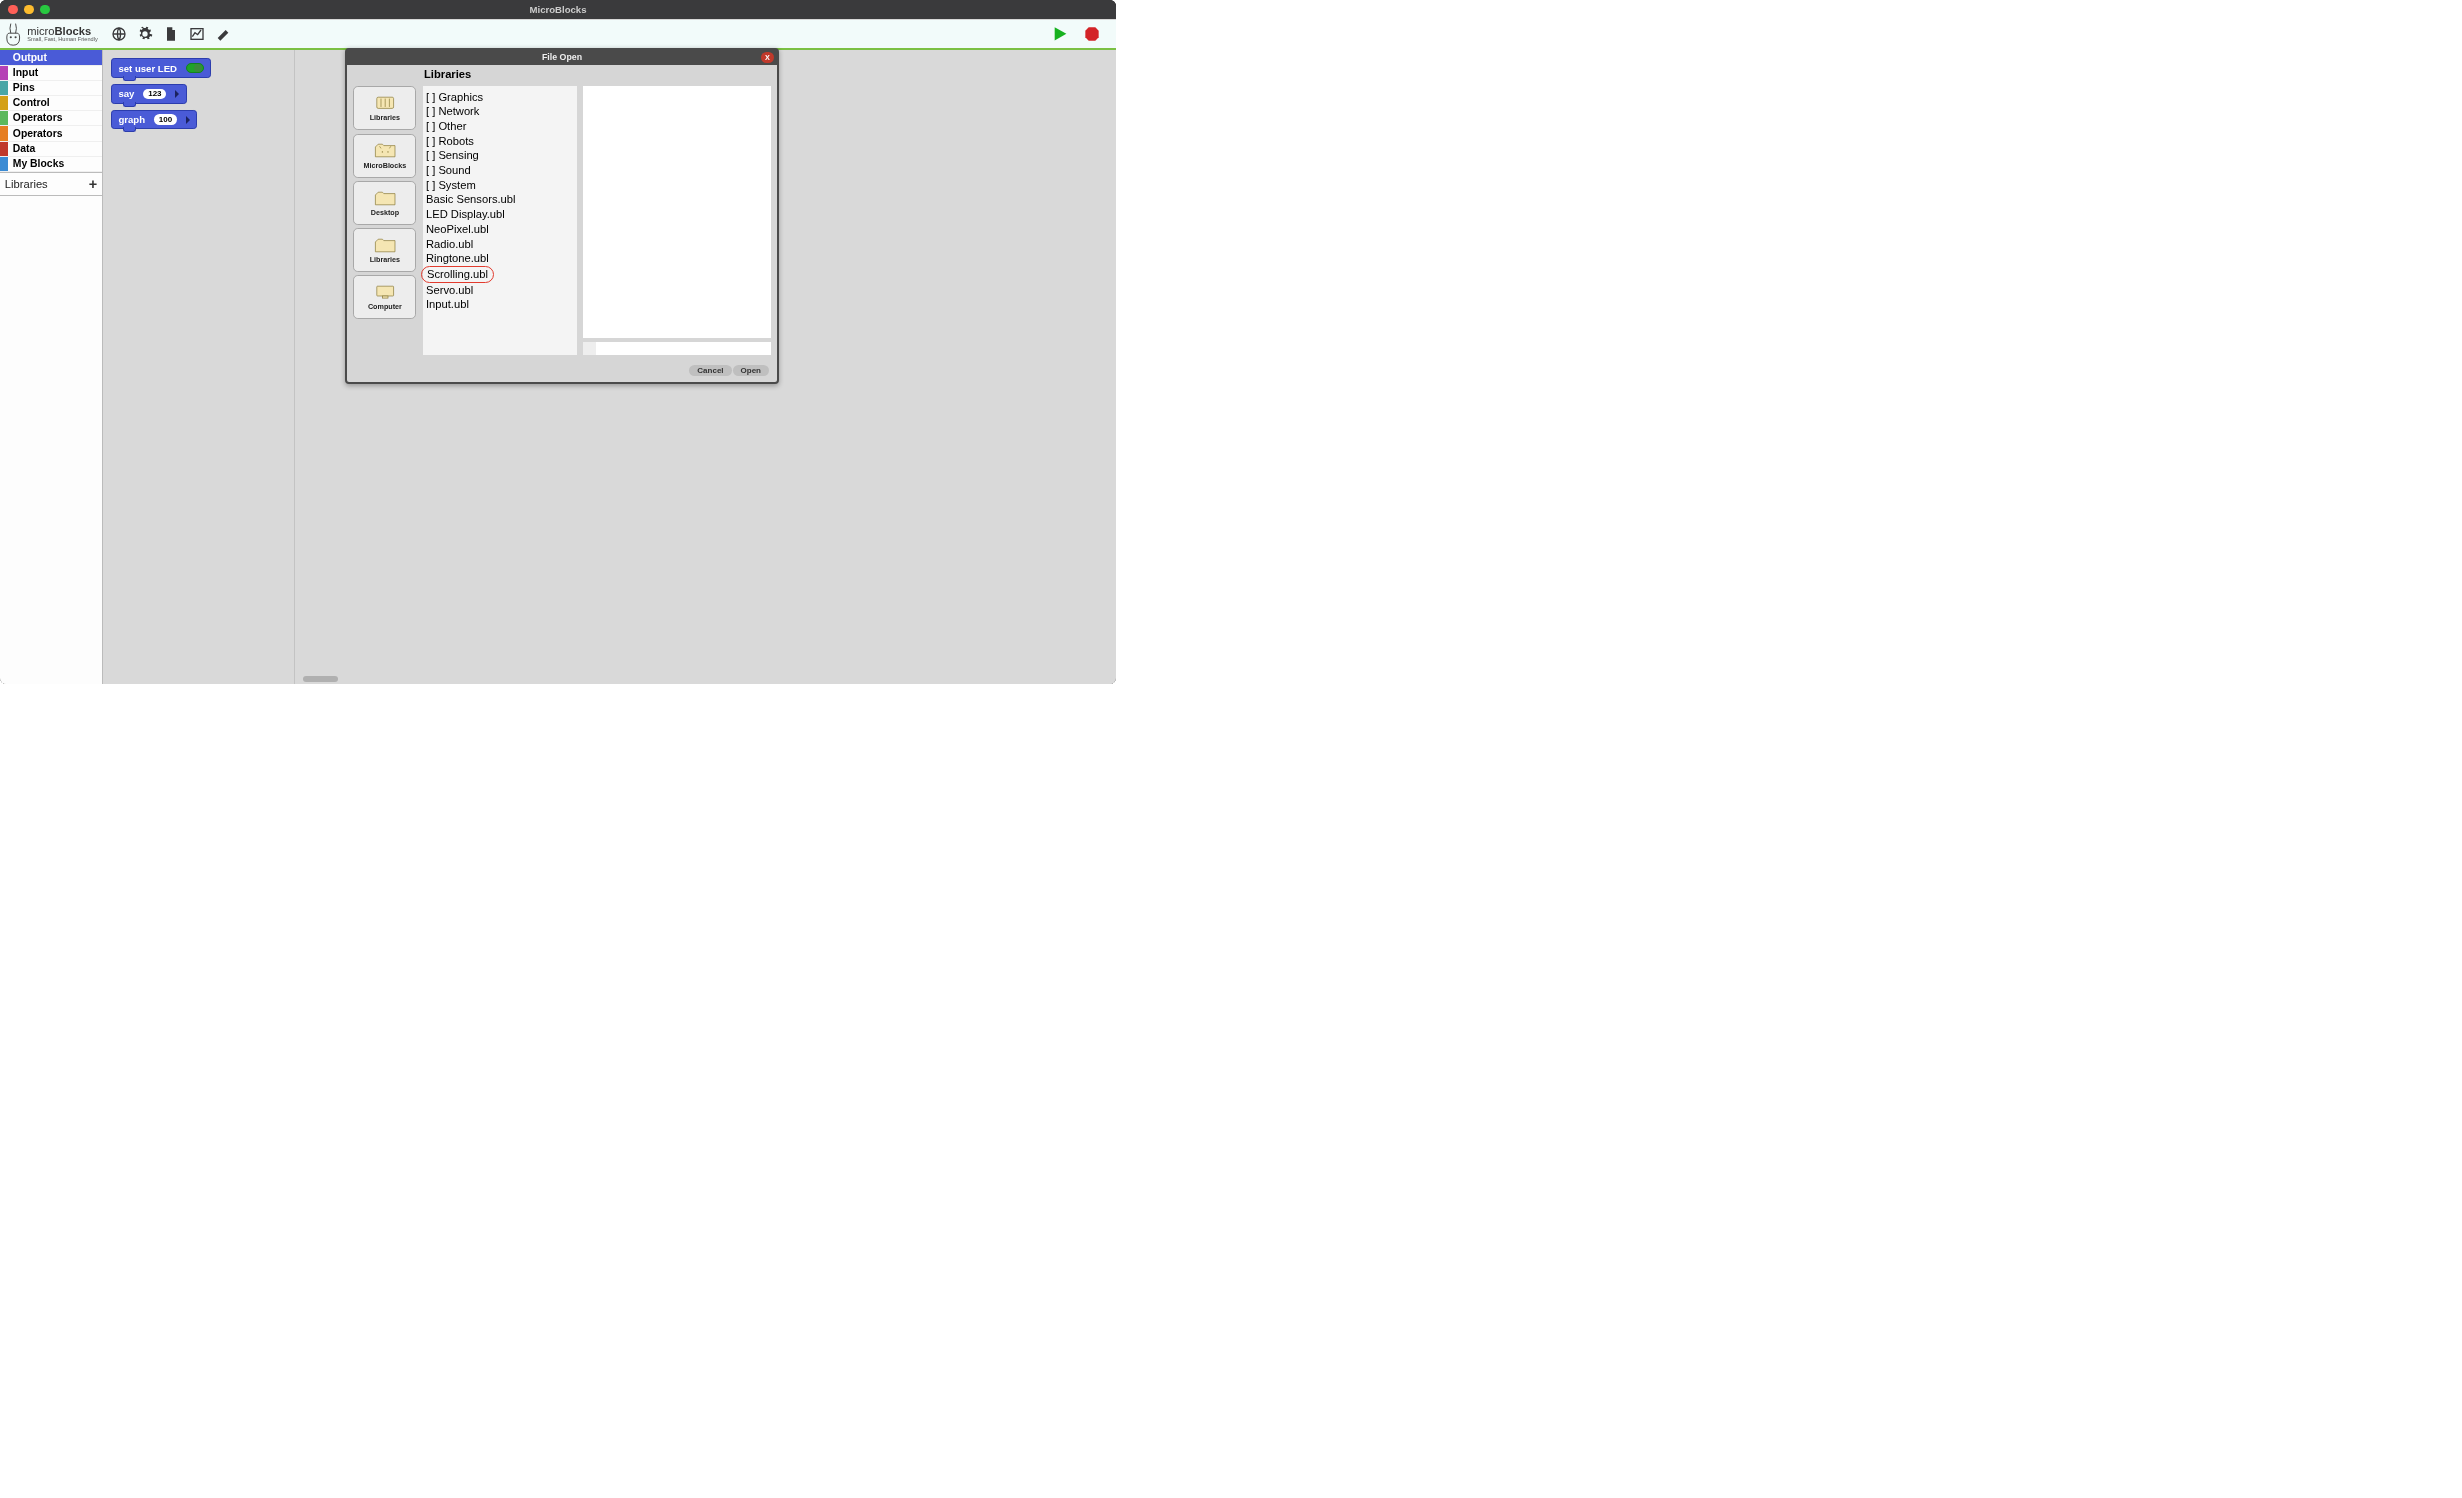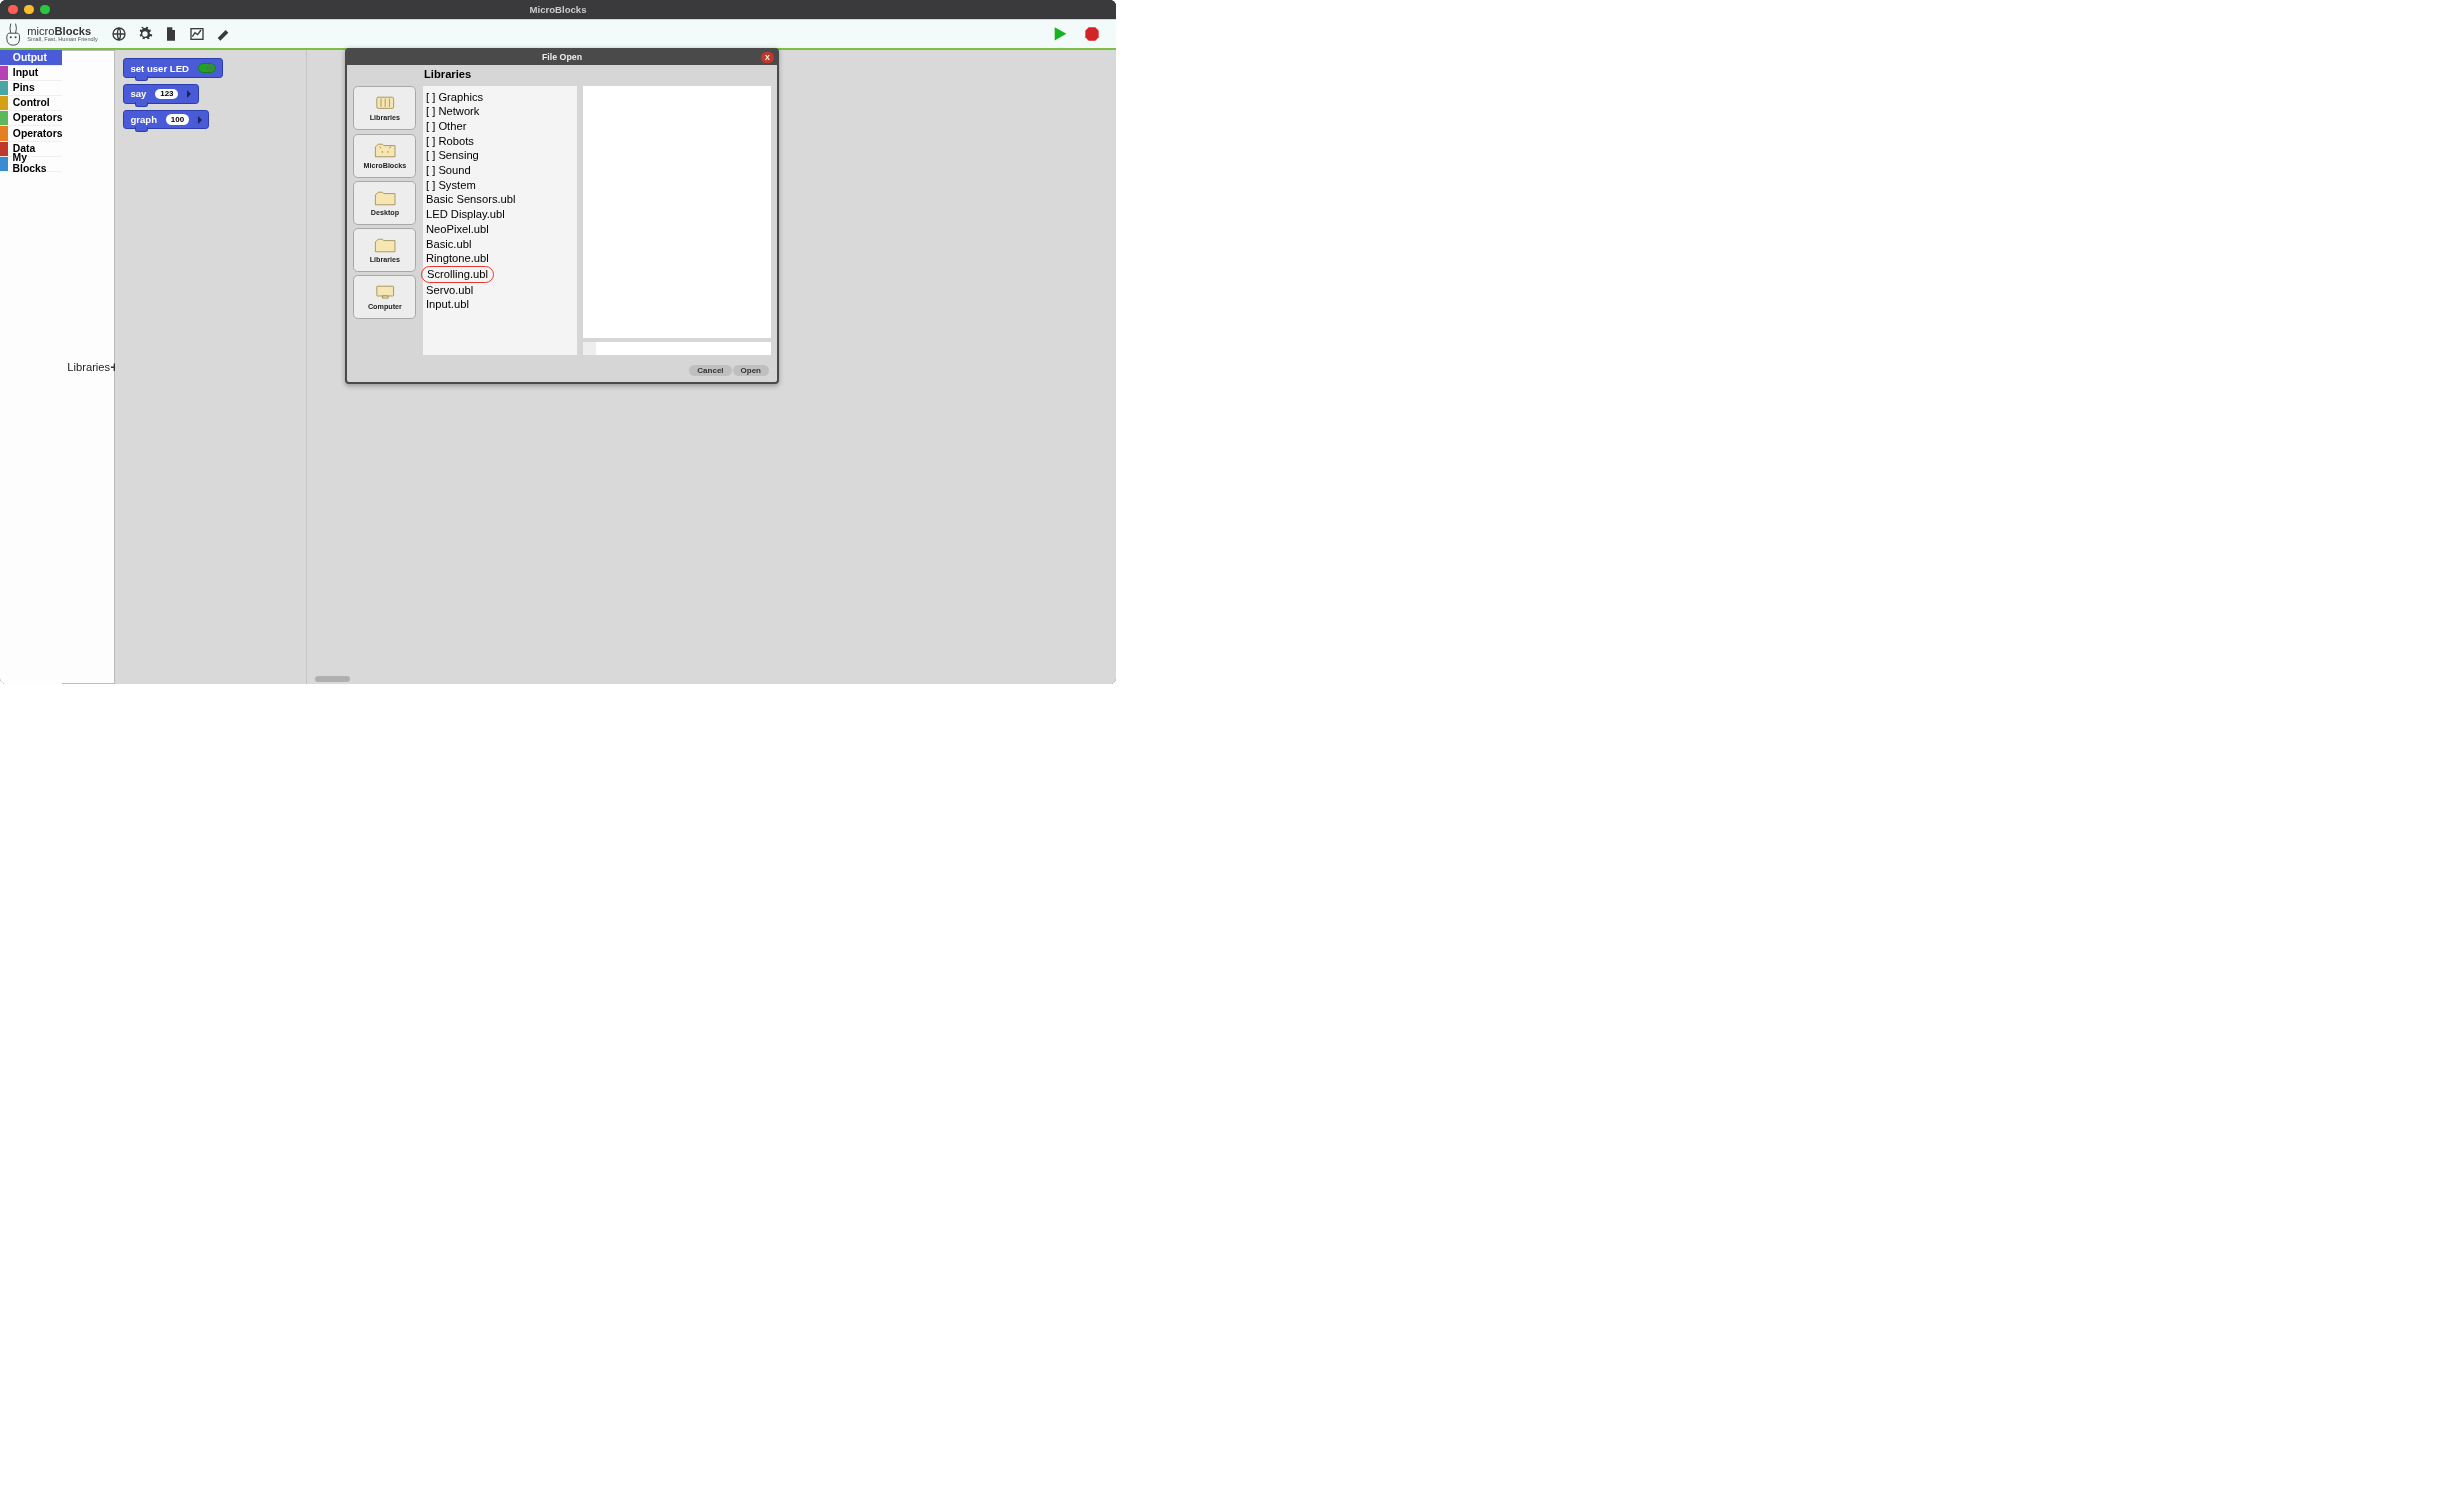--- a/index.html
+++ b/index.html
@@ -84,25 +84,25 @@
 
   
   .content {
     display: flex;
     height: calc(100% - 19px - 29px - 2.4px);
     background: #d9d9d9;
   }
 
   
   .sidebar {
-    width: 115px;
+    width: 103px;
     background: #fdfdfd;
     border-right: 0.8px solid #bbb;
     display: flex;
-    flex-direction: row;
+    flex-direction: column;
   }
   .cat-list { }
   .cat-item {
     display: flex; align-items: center;
     height: 15.2px;
     font-size: 10.4px;
     font-weight: 700;
     cursor: pointer;
     border-bottom: 0.8px solid #efefef;
   }
@@ -481,21 +481,21 @@
           <div><span class="file-item">[ ] Graphics</span></div>
           <div><span class="file-item">[ ] Network</span></div>
           <div><span class="file-item">[ ] Other</span></div>
           <div><span class="file-item">[ ] Robots</span></div>
           <div><span class="file-item">[ ] Sensing</span></div>
           <div><span class="file-item">[ ] Sound</span></div>
           <div><span class="file-item">[ ] System</span></div>
           <div><span class="file-item">Basic Sensors.ubl</span></div>
           <div><span class="file-item">LED Display.ubl</span></div>
           <div><span class="file-item">NeoPixel.ubl</span></div>
-          <div><span class="file-item">Basic.ubl</span></div>
+          <div><span class="file-item">Radio.ubl</span></div>
           <div><span class="file-item">Ringtone.ubl</span></div>
           <div><span class="file-item highlighted">Scrolling.ubl</span></div>
           <div><span class="file-item">Servo.ubl</span></div>
           <div><span class="file-item">Input.ubl</span></div>
         </div>
       <div class="preview-col">
         <div class="preview-pane"></div>
         <div class="small-bar">
           <div class="sq"></div>
           <div class="rest"></div>

